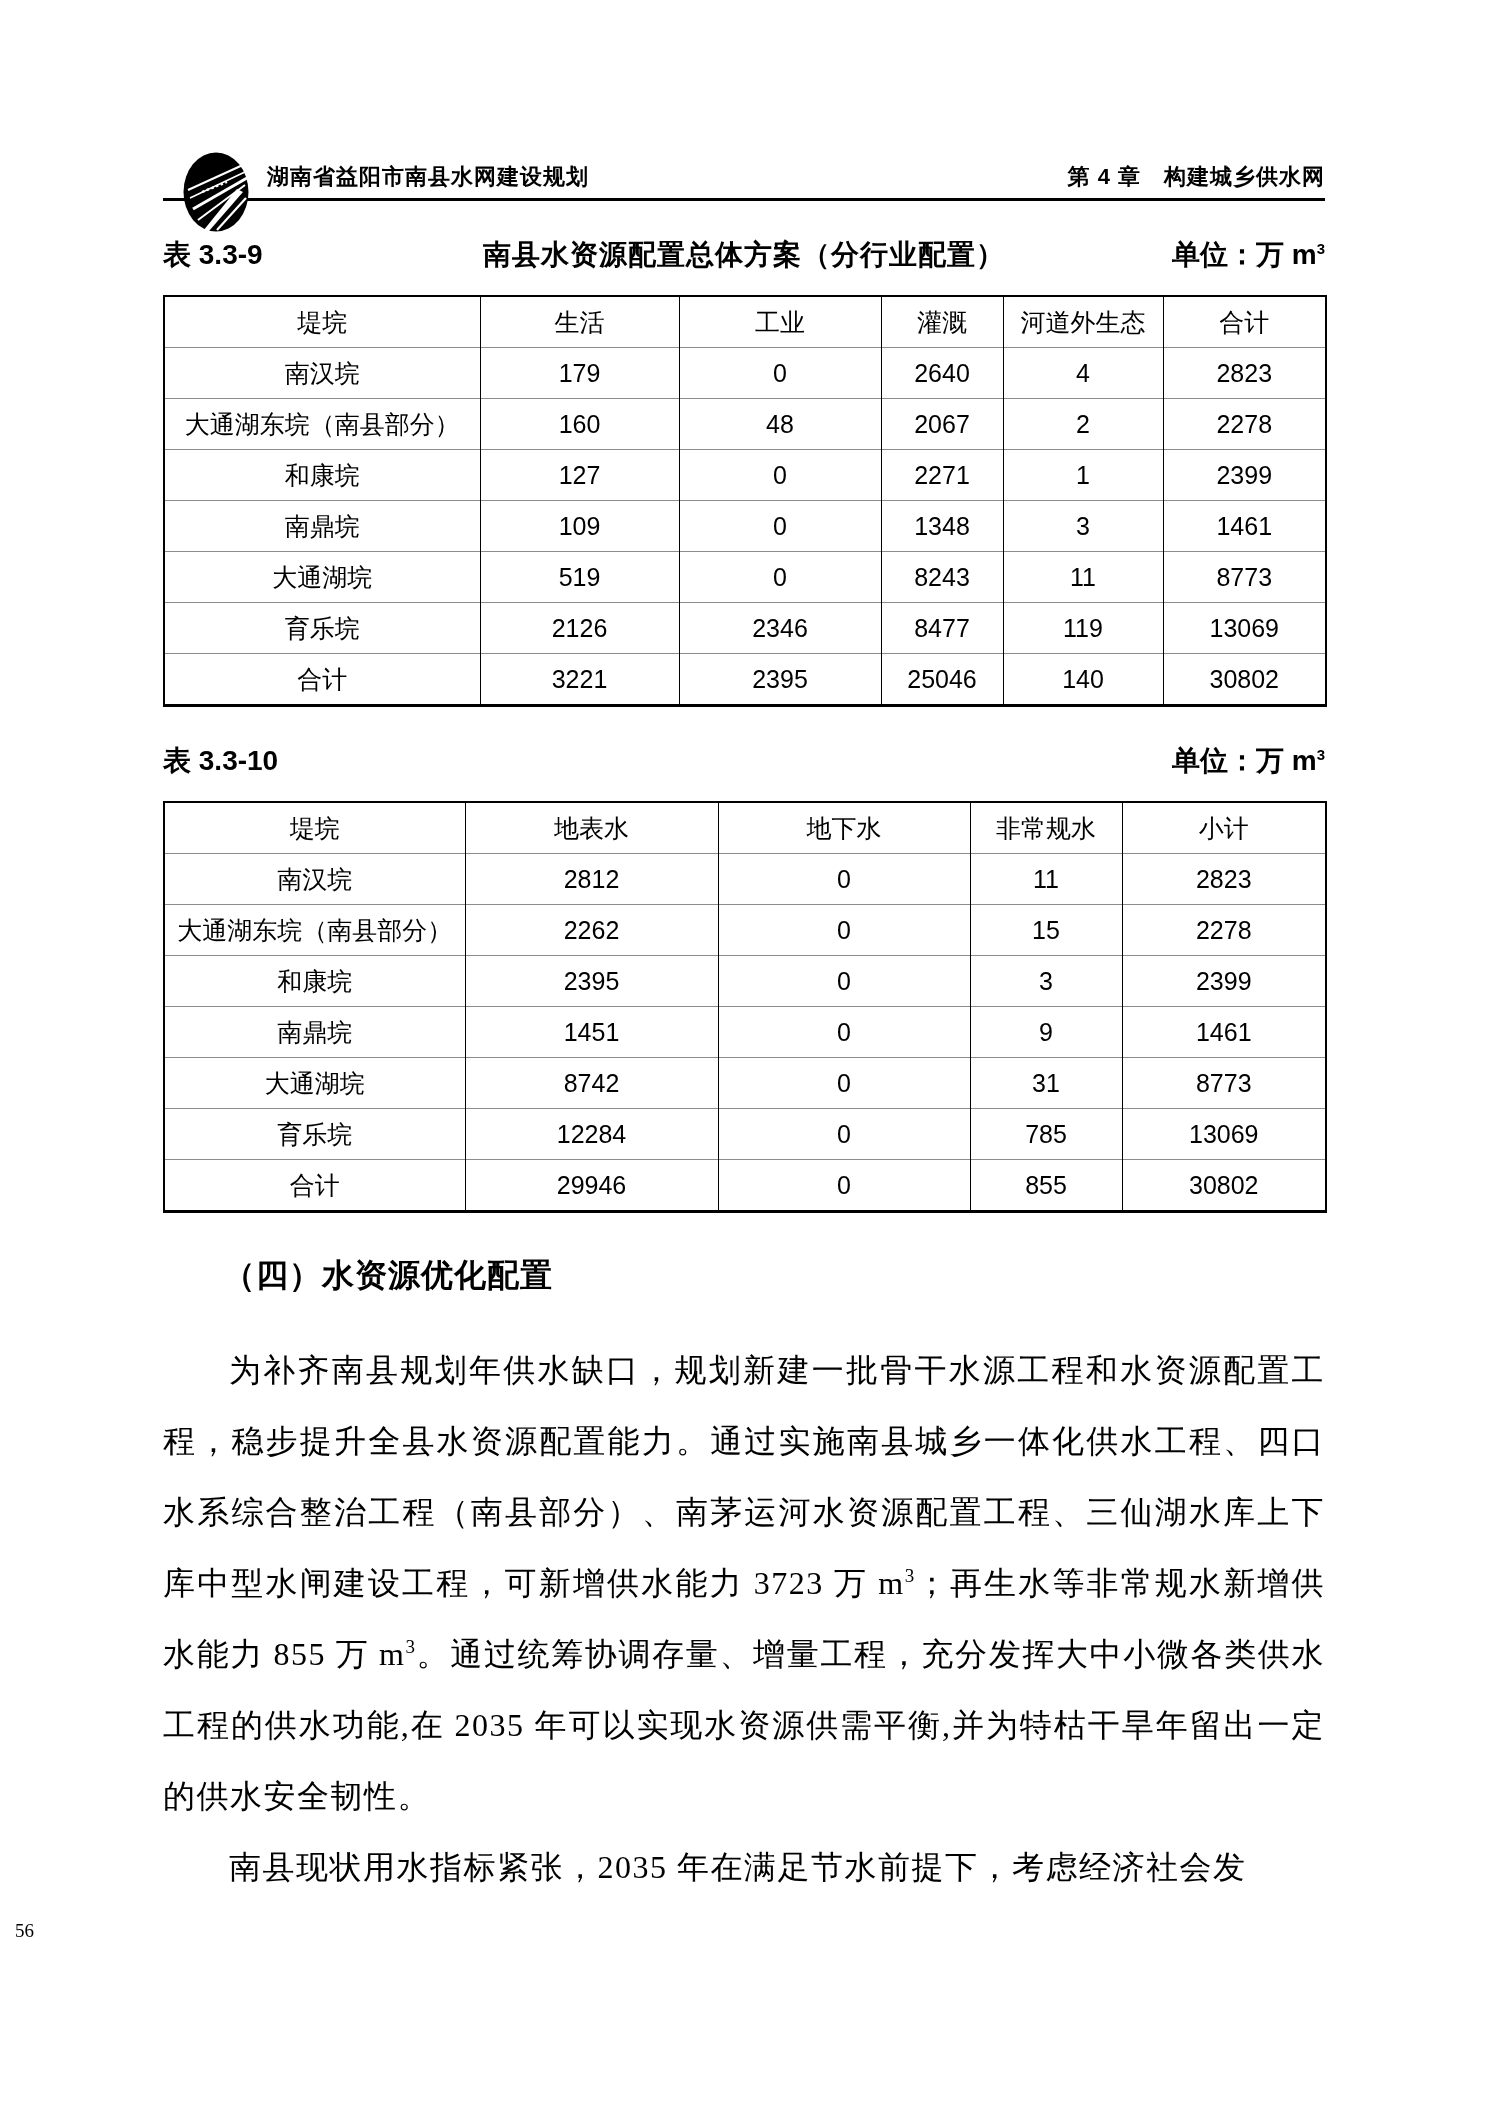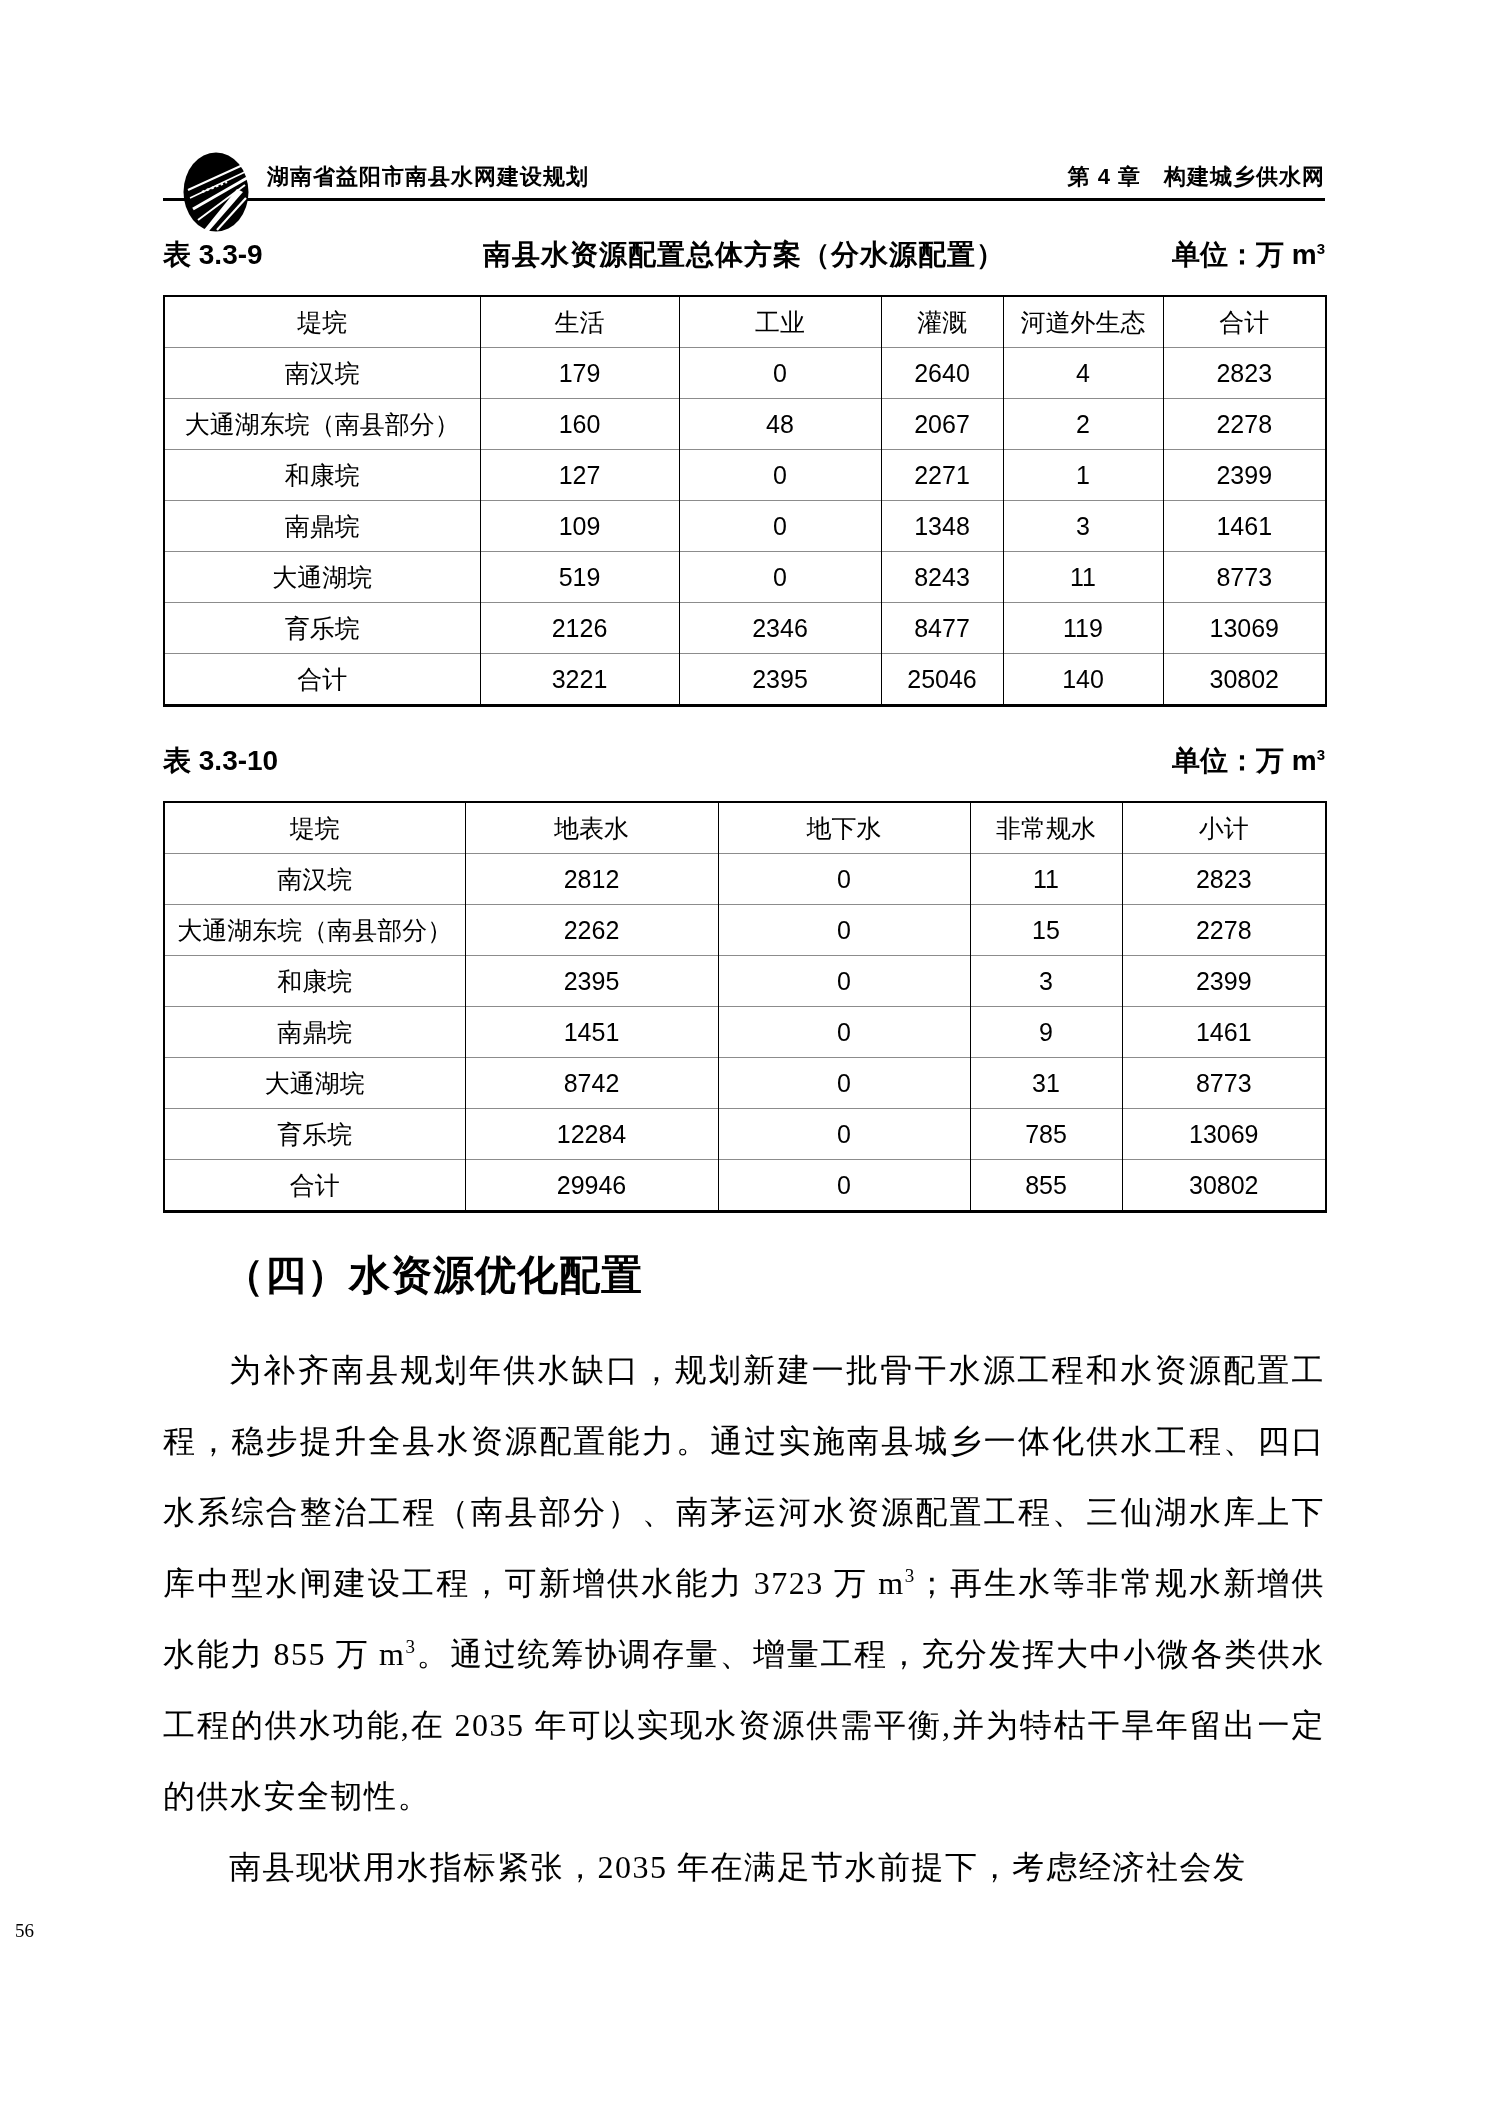--- a/index.html
+++ b/index.html
@@ -60,21 +60,21 @@
     border-left:1px solid #000;
     border-top:1px solid #8c8c8c;
     font-weight:normal;white-space:nowrap;overflow:hidden;
   }
   table.data-table thead th{border-top:none;}
 
   .section-heading{
     margin:42px 0 0 0;
     padding-left:60px;
     font-family:"Liberation Sans","DejaVu Sans",sans-serif;
-    font-weight:bold;font-size:41px;line-height:40px;
+    font-weight:bold;font-size:32px;line-height:40px;
     letter-spacing:1px;
   }
 
   .para{
     margin:40px 0 0 0;
     font-size:32px;line-height:71px;letter-spacing:1.5px;
     text-align:justify;text-indent:66px;
   }
   .para.cont{margin:0;}
   .para sup{font-size:19px;line-height:0;}
@@ -103,21 +103,21 @@
       </svg>
     </span>
     <span class="header-left">湖南省益阳市南县水网建设规划</span>
     <span class="header-right">第 4 章　构建城乡供水网</span>
   </div>
 
   <div class="content">
 
     <div class="table-caption">
       <span class="cap-left">表 3.3-9</span>
-      <span class="cap-center">南县水资源配置总体方案（分水源配置）</span>
+      <span class="cap-center">南县水资源配置总体方案（分行业配置）</span>
       <span class="cap-right"><span>单位：万 m</span><sup>3</sup></span>
     </div>
 
     <table class="data-table" id="table1">
       <colgroup>
         <col style="width:316px">
           <col style="width:199px">
           <col style="width:202px">
         <col style="width:122px">
           <col style="width:160px">

